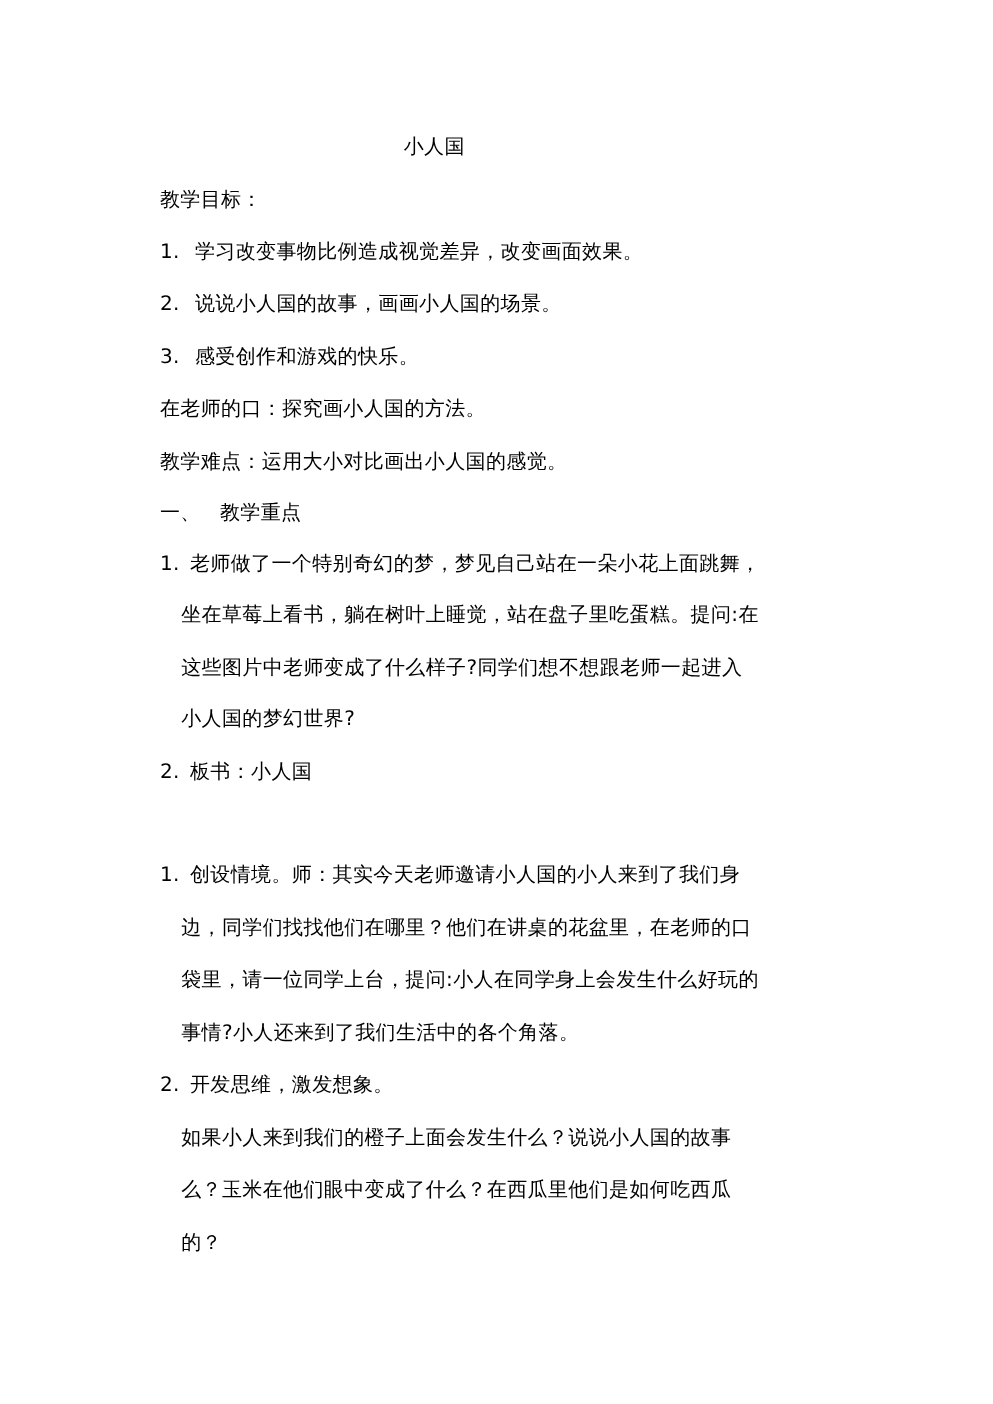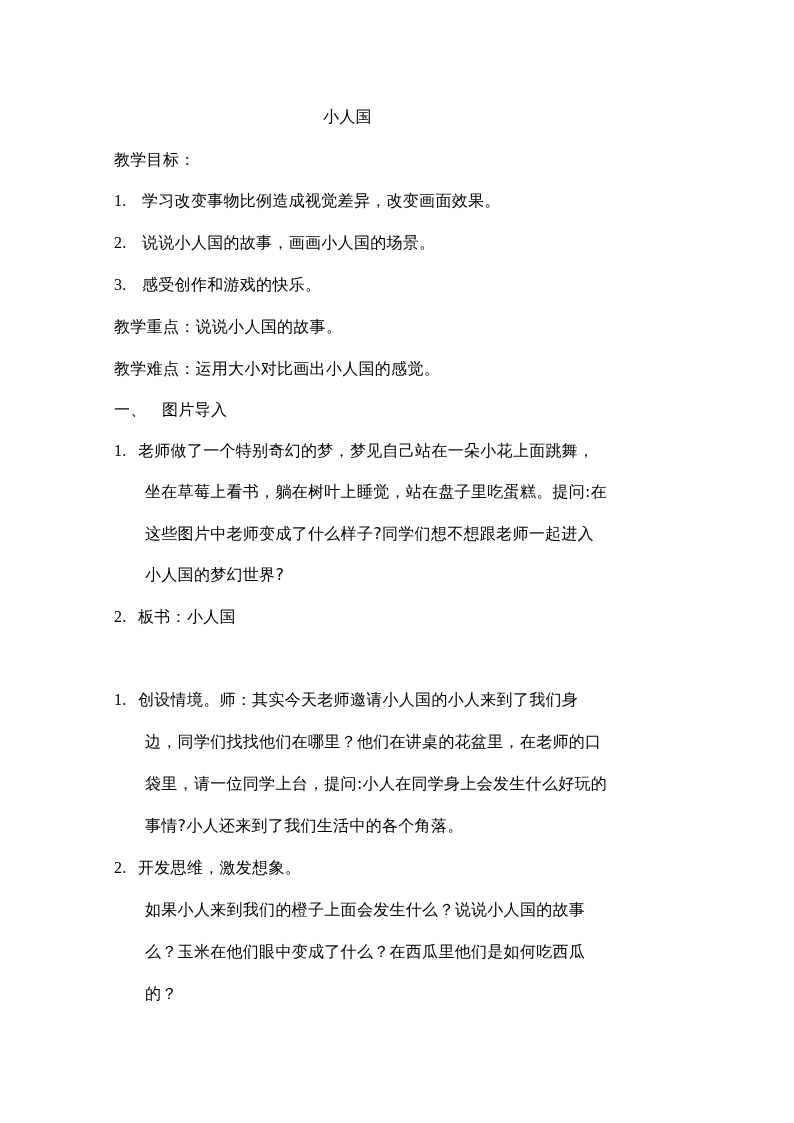--- a/index.html
+++ b/index.html
@@ -1,21 +1,21 @@
 <!DOCTYPE html>
 <html><head>
 <meta charset="utf-8">
 <style>
   html, body { margin: 0; padding: 0; background: #ffffff; }
   body { width: 794px; height: 1123px; position: relative; overflow: hidden;
          font-family: "DejaVu Sans", "Liberation Sans", sans-serif; color: #000; }
   .page { position: absolute; left: 0; top: 0; width: 794px; height: 1123px; background: #fff; }
   .line { position: absolute; font-size: 16px; line-height: 20px; white-space: nowrap; letter-spacing: 0.3px; }
   .title { left: 323px; top: 107px; }
-  .l0 { left: 114px; font-family: Liberation Serif, serif; }
+  .l0 { left: 128px; }
   .num { display: inline-block; }
   .numA { width: 28px; }
   .numB { width: 24px; }
   .sec { display: inline-block; width: 48px; }
   .ind { left: 145px; }
 </style>
 </head>
 <body>
 
 <div class="page">
@@ -27,25 +27,25 @@
   <div class="line l0" style="top:191px">
     <span class="num numA">1.</span><span>学习改变事物比例造成视觉差异，改变画面效果。</span>
   </div>
   <div class="line l0" style="top:233px">
     <span class="num numA">2.</span><span>说说小人国的故事，画画小人国的场景。</span>
   </div>
   <div class="line l0" style="top:275px">
     <span class="num numA">3.</span><span>感受创作和游戏的快乐。</span>
   </div>
 
-  <div class="line l0" style="top:317px">教学重点：说说小人国的故事。</div>
+  <div class="line l0" style="top:317px">在老师的口：探究画小人国的方法。</div>
   <div class="line l0" style="top:359px">教学难点：运用大小对比画出小人国的感觉。</div>
 
   <div class="line l0" style="top:400px">
-    <span class="sec">一、</span><span>图片导入</span>
+    <span class="sec">一、</span><span>教学重点</span>
   </div>
 
   <div class="line l0" style="top:441px">
     <span class="num numB">1.</span><span>老师做了一个特别奇幻的梦，梦见自己站在一朵小花上面跳舞，</span>
   </div>
   <div class="line ind" style="top:524px">这些图片中老师变成了什么样子?同学们想不想跟老师一起进入</div>
   <div class="line ind" style="top:482px">坐在草莓上看书，躺在树叶上睡觉，站在盘子里吃蛋糕。提问:在</div>
   <div class="line ind" style="top:565px">小人国的梦幻世界?</div>
 
   <div class="line l0" style="top:607px">

